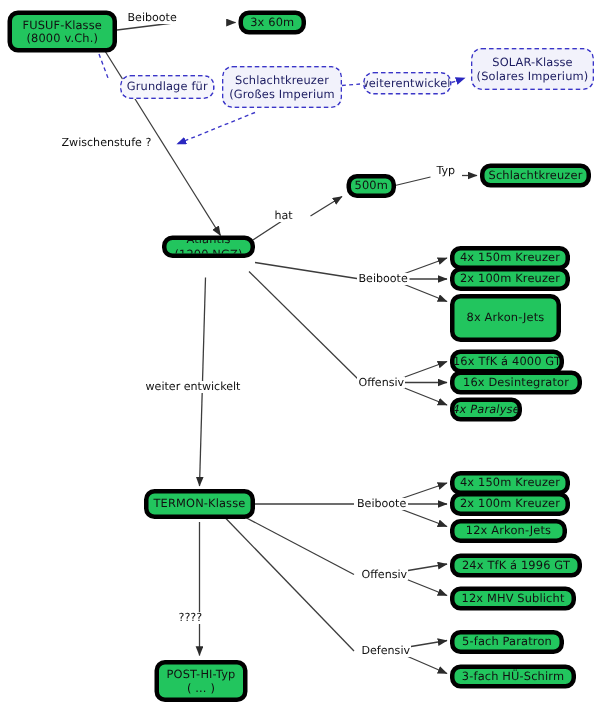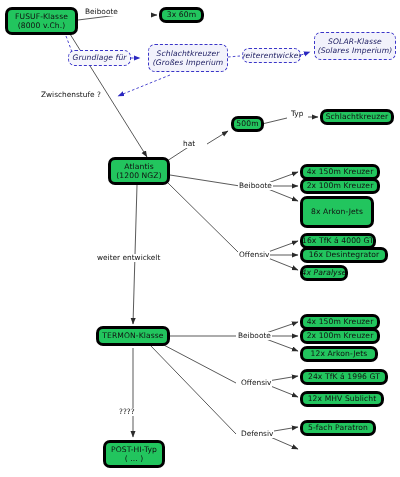--- a/index.html
+++ b/index.html
@@ -8,21 +8,21 @@
   #stage{position:relative;width:400px;height:477px;background:#ffffff;}
   #wires{position:absolute;left:0;top:0;width:400px;height:477px;}
 
   .node{position:absolute;box-sizing:border-box;
         display:flex;flex-direction:column;align-items:center;justify-content:center;
         text-align:center;color:#111111;white-space:nowrap;
         border:3px solid #000000;border-radius:7px;background:#22c55e;
         font-size:7.6px;line-height:9.4px;letter-spacing:.1px;overflow:hidden;}
   .node .ln{display:block;}
 
-  .blue{border:1px dashed #3a35c8;border-radius:7px;background:#f2f2fb;color:#1b1b60;font-style:italic;}
+  .blue{border:1px dashed #3a35c8;border-radius:7px;background:#f2f2fb;color:#1b1b60;}
   .blue.tag{background:#f6f6fc;}
 
   .elabel{position:absolute;color:#111111;font-size:7.4px;line-height:8px;
           white-space:nowrap;background:#ffffff;padding:0 1px;}
 </style>
 </head>
 <body>
 
 <div id="stage">
 
@@ -89,39 +89,39 @@
 
   <div class="node" style="left:5px;top:7px;width:73px;height:28px;">
     <span class="ln">FUSUF-Klasse</span>
     <span class="ln">(8000 v.Ch.)</span>
   </div>
 
   <div class="node" style="left:159px;top:7px;width:45px;height:16px;">
     <span class="ln">3x 60m</span>
   </div>
 
-  <div class="node blue tag" style="left:68px;top:50px;width:63px;height:16px;">
+  <div class="node blue tag" style="left:80px;top:50px;width:63px;height:16px;">
     <span class="ln">Grundlage für</span>
   </div>
 
   <div class="node blue" style="left:148px;top:44px;width:80px;height:28px;">
     <span class="ln">Schlachtkreuzer</span>
     <span class="ln">(Großes Imperium</span>
   </div>
 
   <div class="node blue tag" style="left:242px;top:48px;width:59px;height:15px;">
     <span class="ln">weiterentwickelt</span>
   </div>
 
   <div class="node blue" style="left:314px;top:32px;width:82px;height:28px;">
     <span class="ln">SOLAR-Klasse</span>
     <span class="ln">(Solares Imperium)</span>
   </div>
 
-  <div class="node" style="left:108px;top:157px;width:62px;height:28px;">
+  <div class="node" style="left:108px;top:157px;width:62px;height:15px;">
     <span class="ln">Atlantis</span>
     <span class="ln">(1200 NGZ)</span>
   </div>
 
   <div class="node" style="left:231px;top:116px;width:33px;height:16px;">
     <span class="ln">500m</span>
   </div>
 
   <div class="node" style="left:320px;top:109px;width:74px;height:16px;">
     <span class="ln">Schlachtkreuzer</span>
@@ -164,20 +164,23 @@
   <div class="node" style="left:300px;top:369px;width:88px;height:16px;">
     <span class="ln">24x TfK á 1996 GT</span>
   </div>
   <div class="node" style="left:300px;top:391px;width:84px;height:16px;">
     <span class="ln">12x MHV Sublicht</span>
   </div>
 
   <div class="node" style="left:300px;top:420px;width:76px;height:16px;">
     <span class="ln">5-fach Paratron</span>
   </div>
+  <div class="node" style="left:300px;top:443px;width:84px;height:16px;">
+    <span class="ln">3-fach HÜ-Schirm</span>
+  </div>
 
   <div class="node" style="left:103px;top:440px;width:62px;height:28px;">
     <span class="ln">POST-HI-Typ</span>
     <span class="ln">( ... )</span>
   </div>
 
   <div class="elabel" style="left:84px;top:8px;">Beiboote</div>
   <div class="elabel" style="left:40px;top:91px;">Zwischenstufe ?</div>
   <div class="elabel" style="left:182px;top:140px;">hat</div>
   <div class="elabel" style="left:290px;top:110px;">Typ</div>

